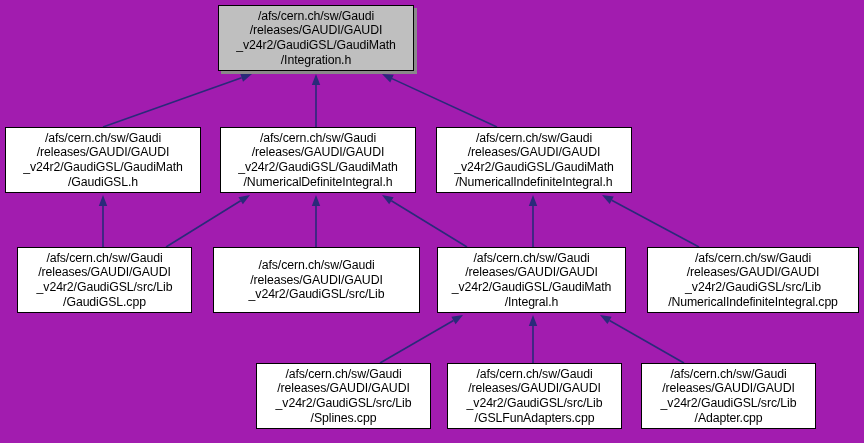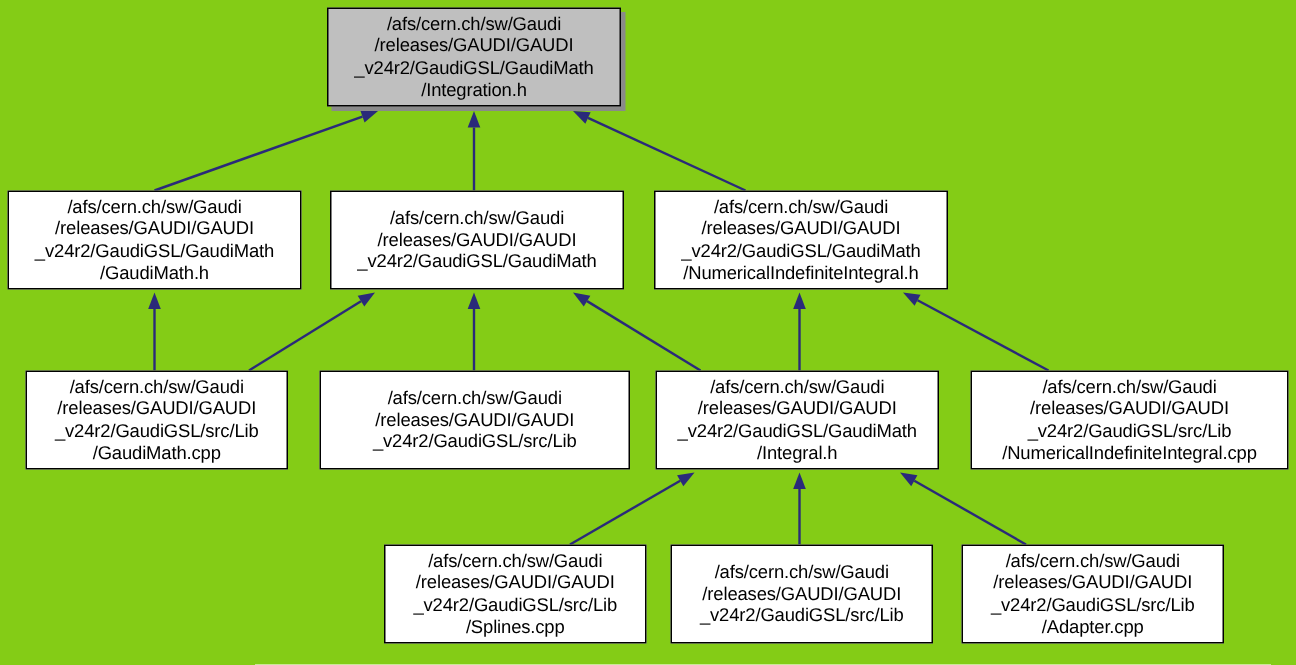--- a/index.html
+++ b/index.html
@@ -7,21 +7,21 @@
     padding: 0;
     background: #ffffff;
   }
   body {
     font-family: "Liberation Sans", sans-serif;
   }
   #graph {
     position: relative;
     width: 864px;
     height: 443px;
-    background: #84cc16;
+    background: #a21caf;
     overflow: hidden;
   }
   #edges {
     position: absolute;
     left: 0;
     top: 0;
     width: 864px;
     height: 443px;
     pointer-events: none;
   }
@@ -100,24 +100,24 @@
         <line x1="533" y1="363" x2="533" y2="326" stroke="#2a2a7a" stroke-width="1.6"></line>
         <polygon points="533,315 537.2,326 528.8,326" fill="#2a2a7a"></polygon>
       </g>
       <g>
         <line x1="684" y1="363" x2="609.5506745633691" y2="320.45752832192517" stroke="#2a2a7a" stroke-width="1.6"></line>
         <polygon points="600,315 611.6344581044677,316.8109071250024 607.4668910222704,324.1041495188479" fill="#2a2a7a"></polygon>
       </g>
     </svg>
   <div id="nodes-layer">
       <div class="node root" style="left: 218px; top: 5px; width: 196px; height: 66px;"><span class="line">/afs/cern.ch/sw/Gaudi</span><span class="line">/releases/GAUDI/GAUDI</span><span class="line">_v24r2/GaudiGSL/GaudiMath</span><span class="line">/Integration.h</span></div>
-      <div class="node" style="left: 5px; top: 127px; width: 196px; height: 66px;"><span class="line">/afs/cern.ch/sw/Gaudi</span><span class="line">/releases/GAUDI/GAUDI</span><span class="line">_v24r2/GaudiGSL/GaudiMath</span><span class="line">/GaudiMath.h</span></div>
-      <div class="node" style="left: 220px; top: 127px; width: 196px; height: 66px;"><span class="line">/afs/cern.ch/sw/Gaudi</span><span class="line">/releases/GAUDI/GAUDI</span><span class="line">_v24r2/GaudiGSL/GaudiMath</span></div>
+      <div class="node" style="left: 5px; top: 127px; width: 196px; height: 66px;"><span class="line">/afs/cern.ch/sw/Gaudi</span><span class="line">/releases/GAUDI/GAUDI</span><span class="line">_v24r2/GaudiGSL/GaudiMath</span><span class="line">/GaudiGSL.h</span></div>
+      <div class="node" style="left: 220px; top: 127px; width: 196px; height: 66px;"><span class="line">/afs/cern.ch/sw/Gaudi</span><span class="line">/releases/GAUDI/GAUDI</span><span class="line">_v24r2/GaudiGSL/GaudiMath</span><span class="line">/NumericalDefiniteIntegral.h</span></div>
       <div class="node" style="left: 436px; top: 127px; width: 196px; height: 66px;"><span class="line">/afs/cern.ch/sw/Gaudi</span><span class="line">/releases/GAUDI/GAUDI</span><span class="line">_v24r2/GaudiGSL/GaudiMath</span><span class="line">/NumericalIndefiniteIntegral.h</span></div>
-      <div class="node" style="left: 17px; top: 247px; width: 175px; height: 66px;"><span class="line">/afs/cern.ch/sw/Gaudi</span><span class="line">/releases/GAUDI/GAUDI</span><span class="line">_v24r2/GaudiGSL/src/Lib</span><span class="line">/GaudiMath.cpp</span></div>
+      <div class="node" style="left: 17px; top: 247px; width: 175px; height: 66px;"><span class="line">/afs/cern.ch/sw/Gaudi</span><span class="line">/releases/GAUDI/GAUDI</span><span class="line">_v24r2/GaudiGSL/src/Lib</span><span class="line">/GaudiGSL.cpp</span></div>
       <div class="node" style="left: 213px; top: 247px; width: 207px; height: 66px;"><span class="line">/afs/cern.ch/sw/Gaudi</span><span class="line">/releases/GAUDI/GAUDI</span><span class="line">_v24r2/GaudiGSL/src/Lib</span></div>
       <div class="node" style="left: 437px; top: 247px; width: 189px; height: 66px;"><span class="line">/afs/cern.ch/sw/Gaudi</span><span class="line">/releases/GAUDI/GAUDI</span><span class="line">_v24r2/GaudiGSL/GaudiMath</span><span class="line">/Integral.h</span></div>
       <div class="node" style="left: 647px; top: 247px; width: 212px; height: 66px;"><span class="line">/afs/cern.ch/sw/Gaudi</span><span class="line">/releases/GAUDI/GAUDI</span><span class="line">_v24r2/GaudiGSL/src/Lib</span><span class="line">/NumericalIndefiniteIntegral.cpp</span></div>
       <div class="node" style="left: 256px; top: 363px; width: 175px; height: 66px;"><span class="line">/afs/cern.ch/sw/Gaudi</span><span class="line">/releases/GAUDI/GAUDI</span><span class="line">_v24r2/GaudiGSL/src/Lib</span><span class="line">/Splines.cpp</span></div>
-      <div class="node" style="left: 447px; top: 363px; width: 175px; height: 66px;"><span class="line">/afs/cern.ch/sw/Gaudi</span><span class="line">/releases/GAUDI/GAUDI</span><span class="line">_v24r2/GaudiGSL/src/Lib</span></div>
+      <div class="node" style="left: 447px; top: 363px; width: 175px; height: 66px;"><span class="line">/afs/cern.ch/sw/Gaudi</span><span class="line">/releases/GAUDI/GAUDI</span><span class="line">_v24r2/GaudiGSL/src/Lib</span><span class="line">/GSLFunAdapters.cpp</span></div>
       <div class="node" style="left: 641px; top: 363px; width: 175px; height: 66px;"><span class="line">/afs/cern.ch/sw/Gaudi</span><span class="line">/releases/GAUDI/GAUDI</span><span class="line">_v24r2/GaudiGSL/src/Lib</span><span class="line">/Adapter.cpp</span></div>
     </div>
 </div>
 
 </body></html>

